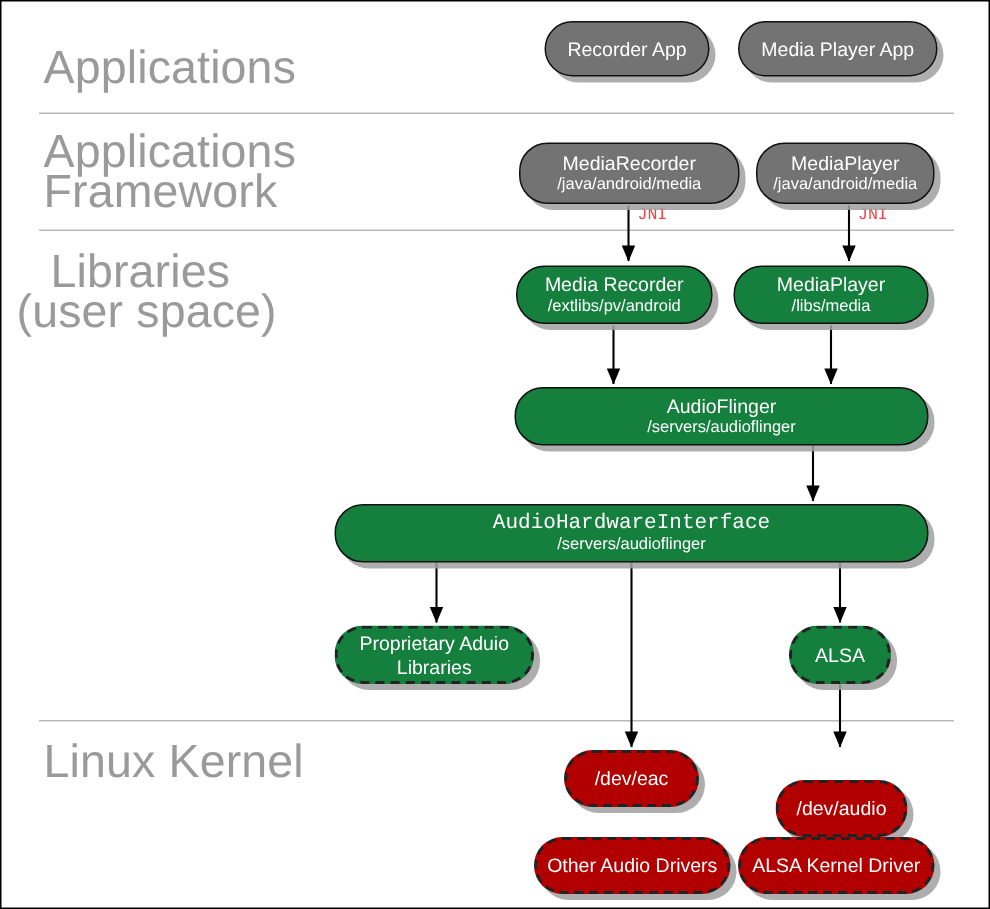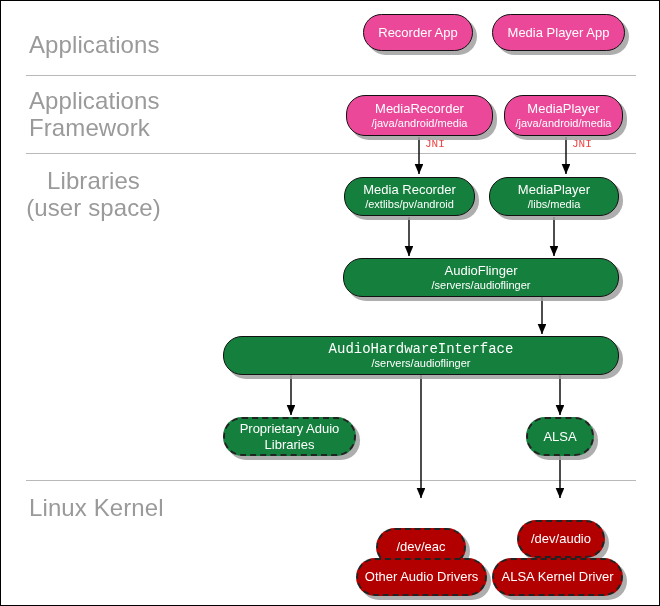--- a/index.html
+++ b/index.html
@@ -23,21 +23,21 @@
   
   .divider {
     position: absolute;
     height: 1px;
     background: #b9b9b9;
   }
   
   .layer-label {
     position: absolute;
     color: #9a9a9a;
-    font-size: 24px;
+    font-size: 31px;
     line-height: 27px;
     letter-spacing: 0.1px;
     white-space: pre;
   }
   .layer-label.centered {
     text-align: center;
   }
   
   svg#wires {
     position: absolute;
@@ -72,21 +72,21 @@
   .node .title {
     font-size: 13px;
     line-height: 16px;
     white-space: nowrap;
   }
   .node .sub {
     font-size: 11px;
     line-height: 13px;
     white-space: nowrap;
   }
-  .node.blue  { background: #ec4899; justify-content: center; }
+  .node.blue  { background: #737373; justify-content: center; }
   .node.green { background: #15803d; }
   .node.red   { background: #b20000; }
   .node.dashed { border: 2px dashed #222222; }
   .node.big .title { font-size: 14px; font-family: Liberation Mono, monospace; }
 </style>
 </head>
 <body>
 
 <div id="canvas">
 
@@ -170,21 +170,21 @@
 
   <div class="node green dashed" style="left:222px; top:416px; width:133px; height:39px;">
     <span class="title">Proprietary Aduio</span>
     <span class="title">Libraries</span>
   </div>
 
   <div class="node green dashed" style="left:525px; top:416px; width:68px; height:39px;">
     <span class="title">ALSA</span>
   </div>
 
-  <div class="node red dashed" style="left:375px; top:499px; width:90px; height:38px;margin-top:28px;">
+  <div class="node red dashed" style="left:375px; top:499px; width:90px; height:38px;">
     <span class="title">/dev/eac</span>
   </div>
 
   <div class="node red dashed" style="left:516px; top:499px; width:88px; height:38px;margin-top:20px;">
     <span class="title">/dev/audio</span>
   </div>
 
   <div class="node red dashed" style="left:355px; top:557px; width:131px; height:38px;">
     <span class="title">Other Audio Drivers</span>
   </div>

